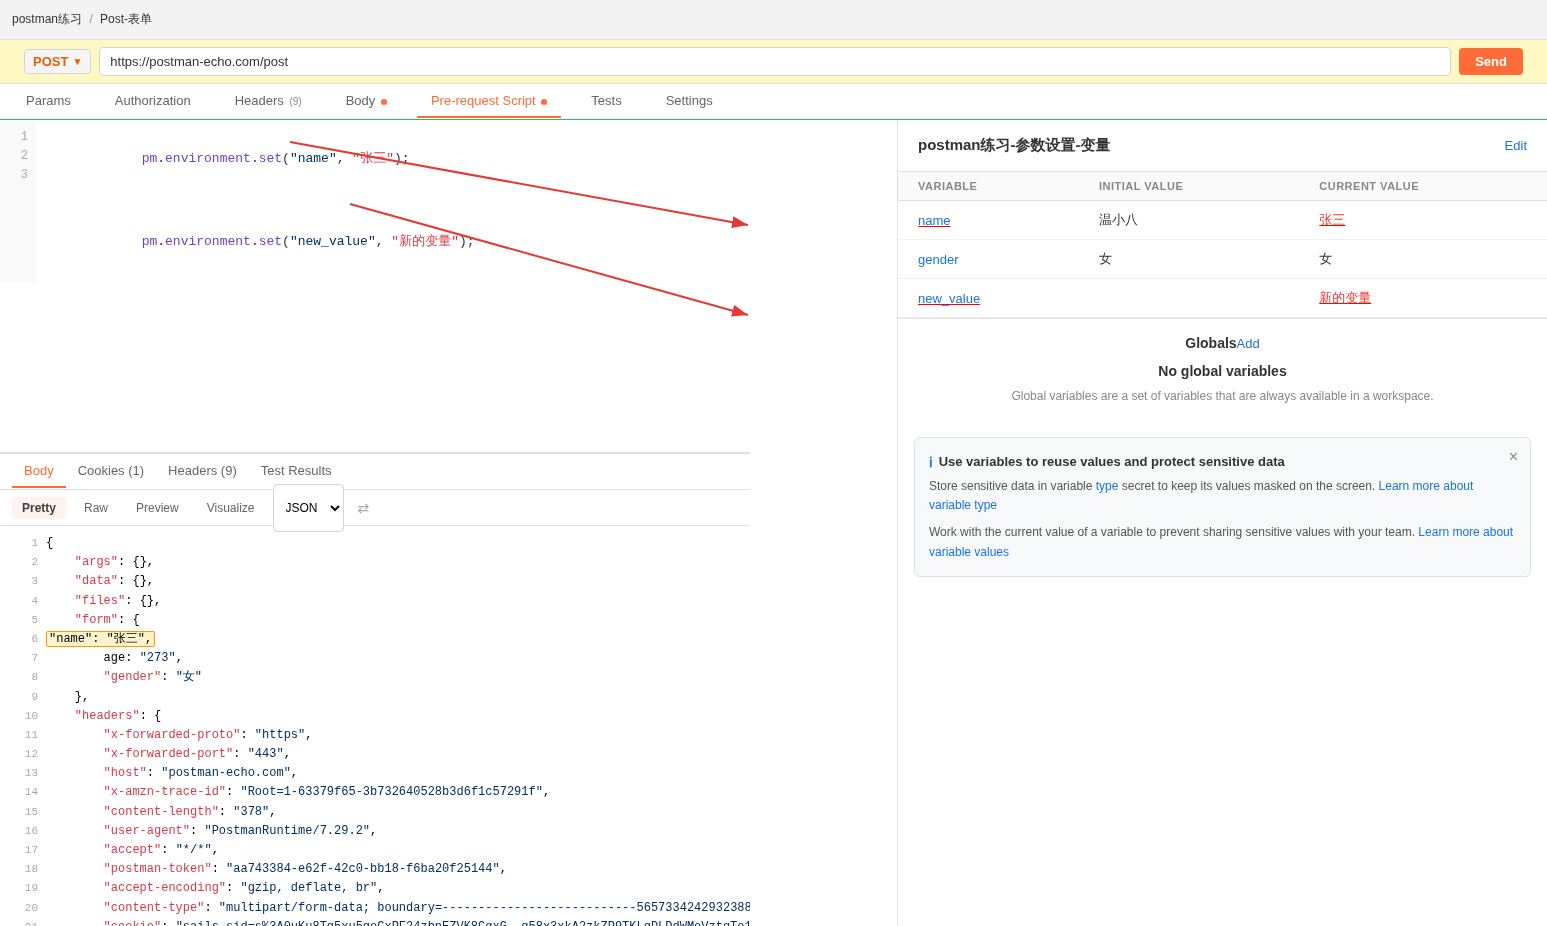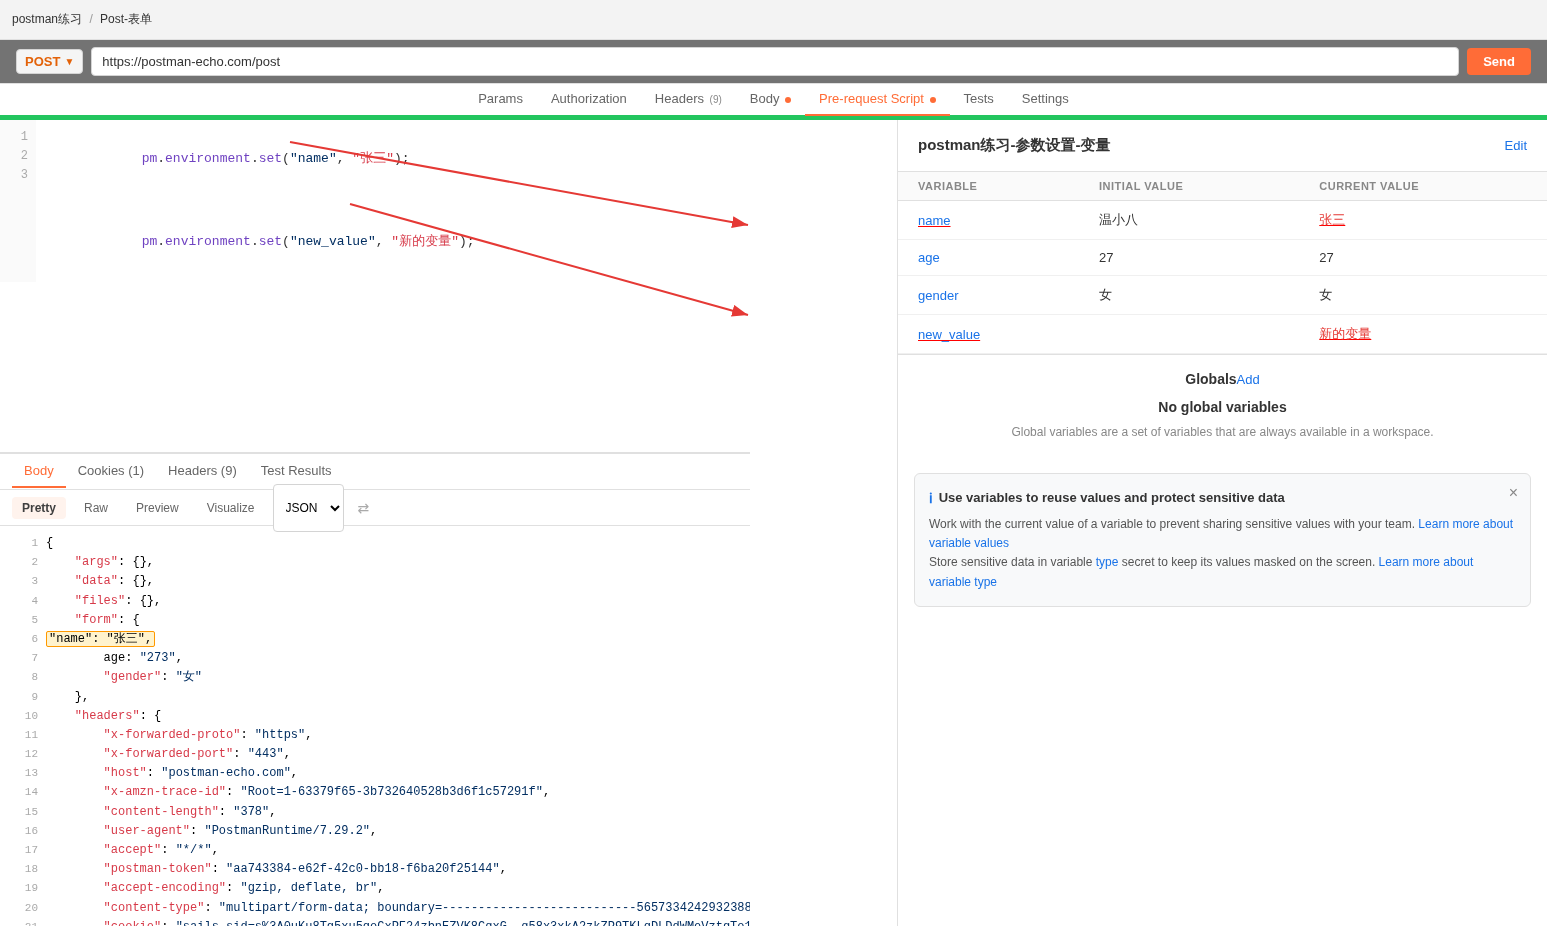--- a/index.html
+++ b/index.html
@@ -8,35 +8,35 @@
     
     .top-bar {
       display: flex; align-items: center; height: 40px; background: #f3f3f3; border-bottom: 1px solid #e0e0e0; padding: 0 12px; gap: 8px;
     }
     .top-bar .breadcrumb { font-size: 12px; color: #666; }
     .top-bar .breadcrumb span { color: #333; }
     .top-bar .breadcrumb .sep { margin: 0 4px; color: #999; }
 
     
     .url-bar {
-      display: flex; align-items: center; height: 44px; padding: 0 16px; gap: 8px; background: #737373; border-bottom: 1px solid #e0e0e0;
+      display: flex; align-items: center; height: 44px; padding: 0 24px; gap: 8px; background: #fef9c3; border-bottom: 1px solid #e0e0e0;
     }
     .method-select {
       background: #f5f5f5; border: 1px solid #d4d4d4; border-radius: 4px; padding: 4px 8px; font-size: 13px; font-weight: 600; color: #e36209; cursor: pointer; display: flex; align-items: center; gap: 4px;
     }
     .url-input {
       flex: 1; border: 1px solid #d4d4d4; border-radius: 4px; padding: 6px 10px; font-size: 13px; color: #333; background: #fff;
     }
     .send-btn {
       background: #ff6c37; color: #fff; border: none; border-radius: 4px; padding: 6px 16px; font-size: 13px; font-weight: 600; cursor: pointer;
     }
 
     
     .tabs-row {
-      display: flex; align-items: center; height: 36px; padding: 0 12px; gap: 0; background: #fff; border-bottom: 5px solid #22c55e; justify-content: center;
+      display: flex; align-items: center; height: 36px; padding: 0 12px; gap: 16px; background: #fff; border-bottom: 1px solid #22c55e;
     }
     .tab-item {
       padding: 8px 14px; font-size: 13px; color: #666; cursor: pointer; border-bottom: 2px solid transparent; position: relative;
     }
     .tab-item.active { color: #ff6c37; border-bottom: 2px solid #ff6c37; }
     .tab-item .badge { font-size: 10px; color: #888; margin-left: 2px; }
     .tab-item .dot { display: inline-block; width: 6px; height: 6px; background: #ff6c37; border-radius: 50%; margin-left: 2px; vertical-align: middle; }
 
     
     .main-content {
@@ -281,25 +281,20 @@
           <th>CURRENT VALUE</th>
         </tr>
       </thead>
       <tbody id="var-table-body">
       <tr>
             <td class="var-name"><span class="underline-red">name</span></td>
             <td>温小八</td>
             <td><span class="underline-red" style="color: rgb(229, 57, 53);">张三</span></td>
           </tr>
           <tr>
-            <td class="var-name">age</td>
-            <td>27</td>
-            <td>27</td>
-          </tr>
-          <tr>
             <td class="var-name">gender</td>
             <td>女</td>
             <td>女</td>
           </tr>
           <tr>
             <td class="var-name"><span class="underline-red">new_value</span></td>
             <td></td>
             <td><span class="underline-red" style="color: rgb(229, 57, 53);">新的变量</span></td>
           </tr>
         </tbody>
@@ -313,23 +308,23 @@
       <div class="no-globals-title">No global variables</div>
       <div class="no-globals-desc">Global variables are a set of variables that are always available in a workspace.</div>
     </div>
 
     <div class="info-box">
       <span class="close-x">×</span>
       <div class="info-title">
         <span class="info-icon">ℹ</span>
         <span>Use variables to reuse values and protect sensitive data</span>
       </div>
+      <p class="info-text">
+        Store sensitive data in variable <span class="link-text">type</span> secret to keep its values masked on the screen. <a href="#">Learn more about variable type</a>
+      </p>
       <p class="info-text" style="margin-top:8px;">
         Work with the current value of a variable to prevent sharing sensitive values with your team. <a href="#">Learn more about variable values</a>
       </p>
-      <p class="info-text">
-        Store sensitive data in variable <span class="link-text">type</span> secret to keep its values masked on the screen. <a href="#">Learn more about variable type</a>
-      </p>
     </div>
   </div>
 </div>
 
 <div class="bottom-right-watermark">CSDN-@wenxiaoba</div>
 
 </body></html>

